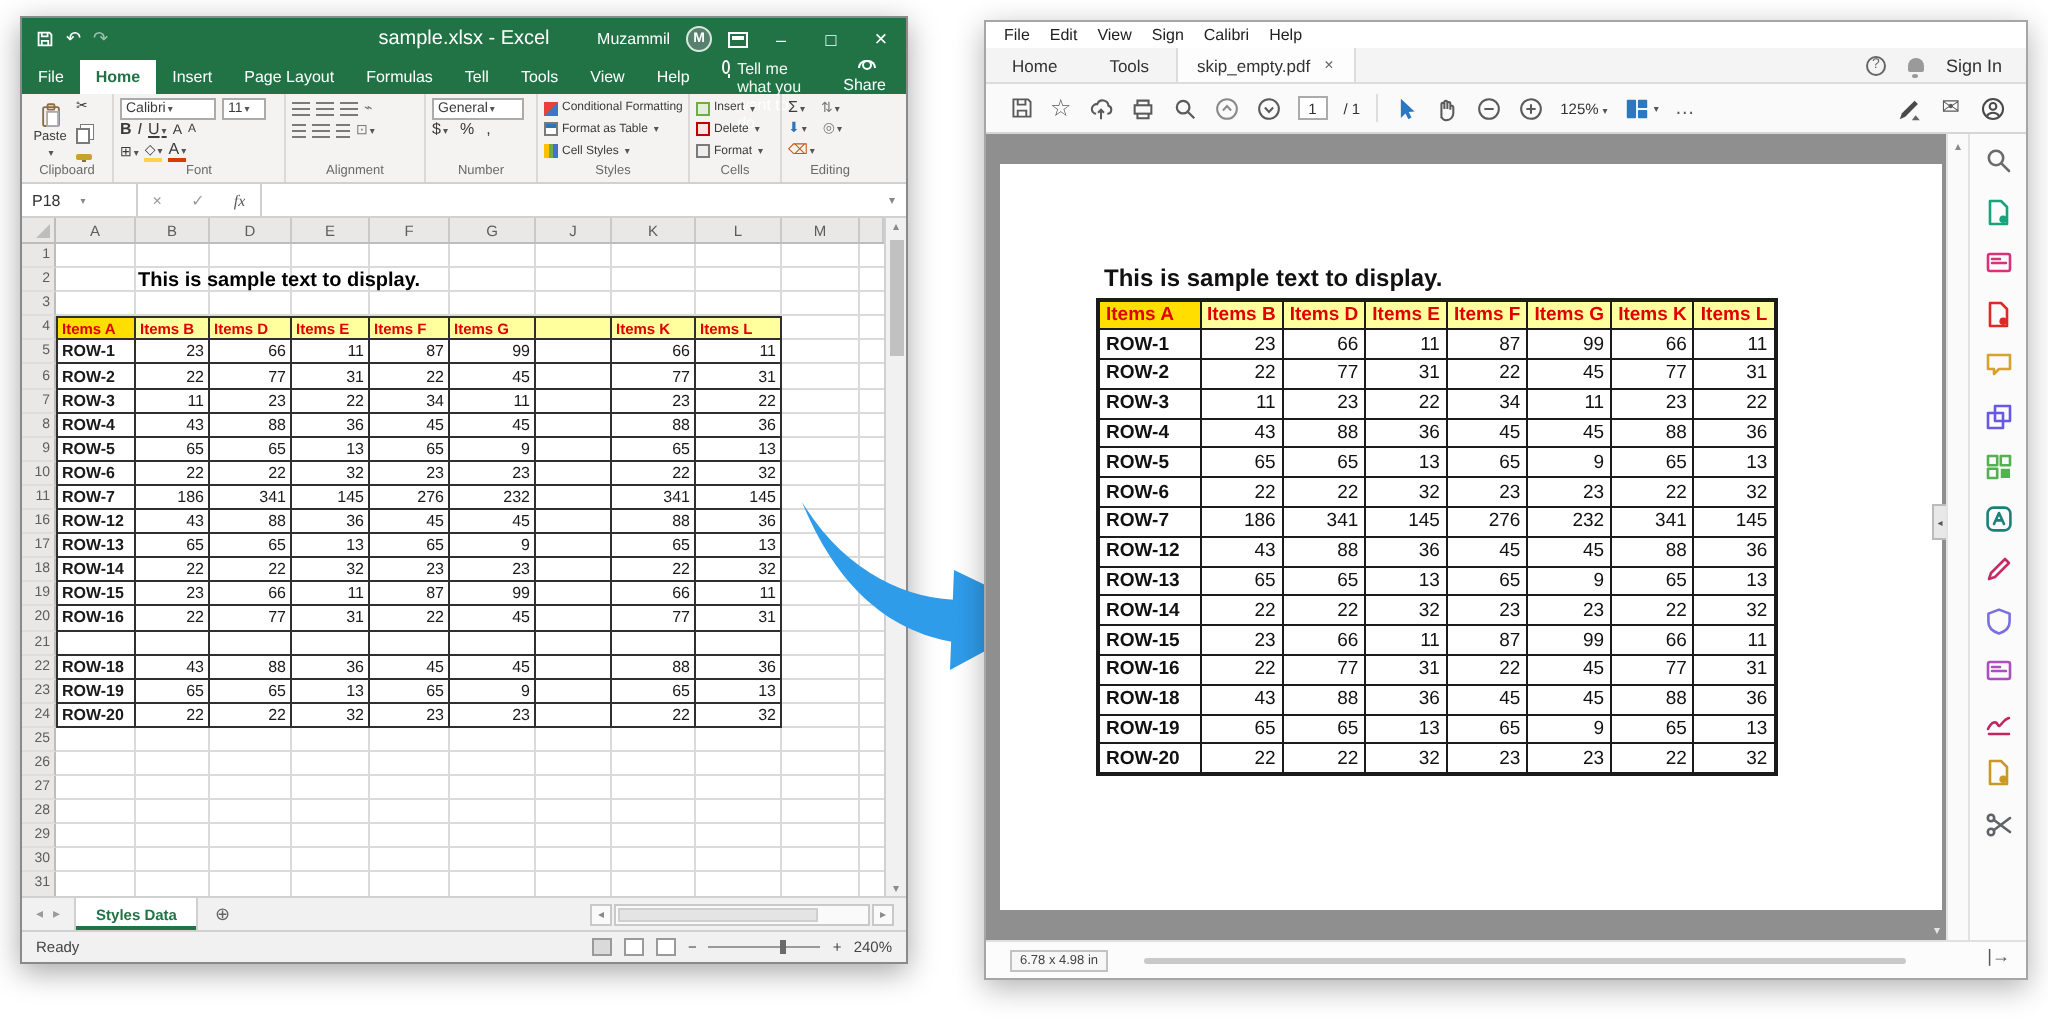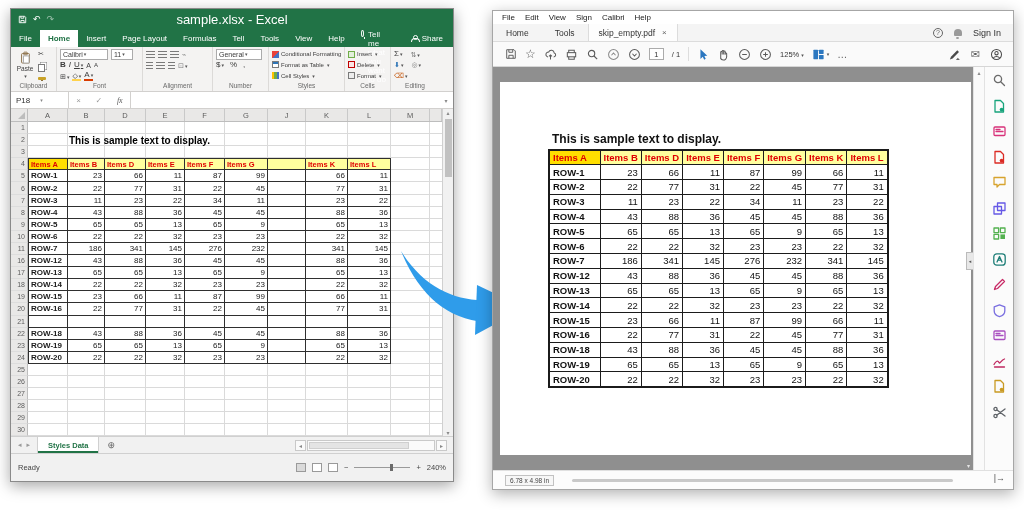--- a/index.html
+++ b/index.html
@@ -6,36 +6,36 @@
   html,body { width:1024px; height:512px; background:#fff; font-family:"Liberation Sans",sans-serif; overflow:hidden; }
   #canvas { position:relative; width:1024px; height:512px; background:#fff; }
 
   
   .xl-window { position:absolute; left:10px; top:8px; width:444px; height:474px; background:#fff;
     border:1px solid #8a8a8a; box-shadow:0 4px 14px rgba(0,0,0,.35); display:flex; flex-direction:column; overflow:hidden; }
   .xl-titlebar { height:21px; background:#217346; display:flex; align-items:center; color:#fff; font-size:8px; position:relative; flex:none; }
   .xl-qat { display:flex; align-items:center; gap:6px; padding-left:7px; }
   .xl-qat .qi { font-size:9px; line-height:1; }
   .qi.dim { opacity:.55; }
-  .xl-title-text { position:absolute; left:0; right:0; text-align:center; font-size:13px; pointer-events:none; }
+  .xl-title-text { position:absolute; left:0; right:0; text-align:center; font-size:10px; pointer-events:none; }
   .xl-title-right { margin-left:auto; display:flex; align-items:center; gap:8px; padding-right:4px; z-index:2; }
   .xl-avatar { width:13px; height:13px; border-radius:50%; background:#57806E; color:#fff; font-size:7px; font-weight:bold;
     display:flex; align-items:center; justify-content:center; border:1px solid #d8e8df; }
   .ribbondisp-icon { width:10px; height:8px; border:1px solid #fff; position:relative; }
   .ribbondisp-icon::after { content:""; position:absolute; left:1px; top:1px; width:6px; height:2px; background:#fff; }
   .win-ctl { width:17px; height:21px; display:flex; align-items:center; justify-content:center; font-size:9px; }
   .win-ctl.max::after { content:"□"; } .win-ctl.min::after { content:"–"; } .win-ctl.cls::after { content:"×"; font-size:11px; }
 
   .xl-tabs { height:17px; background:#217346; display:flex; align-items:stretch; color:#fff; font-size:8px; flex:none; }
   .xl-tab { padding:0 8px; display:flex; align-items:center; white-space:nowrap; }
   .xl-tab.active { background:#fff; color:#217346; font-weight:bold; }
   .xl-tellme { display:flex; gap:4px; padding:0 8px; opacity:.95; }
   .bulb-icon { width:7px; height:7px; border:1px solid #fff; border-radius:50%; position:relative; }
   .bulb-icon::after { content:""; position:absolute; left:2px; bottom:-3px; width:1px; height:2px; background:#fff; }
-  .xl-share { margin-left:auto; display:flex; align-items:center; gap:4px; padding:0 10px; }
+  .xl-share { margin-left:auto; display:flex; align-items:center; gap:4px; padding:0 10px;flex-direction:column; }
   .person-mini { width:7px; height:7px; position:relative; }
   .person-mini::before { content:""; position:absolute; left:2px; top:0; width:3px; height:3px; border:1px solid #fff; border-radius:50%; }
   .person-mini::after { content:""; position:absolute; left:0; bottom:0; width:7px; height:3px; border:1px solid #fff; border-bottom:none; border-radius:4px 4px 0 0; }
 
   .xl-ribbon { height:45px; background:#F4F3F2; border-bottom:1px solid #D2D0CE; display:flex; flex:none; font-size:7px; color:#3b3b3b; }
   .rgroup { border-right:1px solid #DCDAD8; display:flex; flex-direction:column; flex:none; position:relative; }
   .rbody { flex:1; display:flex; padding:2px 2px 0 3px; gap:2px; overflow:hidden; }
   .rlabel { height:10px; text-align:center; font-size:6.5px; color:#6a6a6a; line-height:10px; white-space:nowrap; overflow:hidden; }
   .dd::after { content:"▾"; font-size:5px; margin-left:1px; color:#555; }
   .paste-btn { display:flex; flex-direction:column; align-items:center; justify-content:center; gap:1px; width:22px; }
@@ -98,21 +98,21 @@
   .xl-sheetbar { height:17px; background:#F1F1F1; border-top:1px solid #D0D0D0; display:flex; align-items:stretch; font-size:7.5px; color:#666; flex:none; }
   .sh-nav { display:flex; align-items:center; gap:5px; padding:0 7px; color:#9a9a9a; font-size:7px; }
   .sheet-tab { background:#fff; color:#217346; font-weight:bold; padding:0 10px; display:flex; align-items:center;
     border-right:1px solid #D0D0D0; border-left:1px solid #D0D0D0; box-shadow:inset 0 -2px 0 #217346; }
   .newsheet { display:flex; align-items:center; padding:0 8px; font-size:9px; color:#666; }
   .hscroll { margin-left:auto; display:flex; align-items:center; gap:1px; padding-right:6px; }
   .hs-btn { width:11px; height:11px; border:1px solid #C9C9C9; background:#FAFAFA; display:flex; align-items:center; justify-content:center; font-size:6px; color:#8a8a8a; }
   .hs-track { width:128px; height:11px; border:1px solid #C9C9C9; background:#FAFAFA; position:relative; }
   .hs-thumb { position:absolute; left:1px; top:1px; width:100px; height:7px; background:#E4E4E4; border:1px solid #CFCFCF; }
 
-  .xl-statusbar { height:28px; background:#F1F1F1; border-top:1px solid #D0D0D0; display:flex; align-items:center; font-size:7.5px; color:#444; flex:none; }
+  .xl-statusbar { height:16px; background:#F1F1F1; border-top:1px solid #D0D0D0; display:flex; align-items:center; font-size:7.5px; color:#444; flex:none; }
   .st-left { padding-left:7px; }
   .st-right { margin-left:auto; display:flex; align-items:center; gap:6px; padding-right:7px; }
   .view-ic { width:10px; height:9px; border:1px solid #9a9a9a; background:#fff; }
   .view-ic.sel { background:#DADADA; }
   .zm-track { width:56px; height:1px; background:#9a9a9a; position:relative; }
   .zm-thumb { position:absolute; left:36px; top:-3px; width:3px; height:7px; background:#6a6a6a; }
 
   
   .flow-arrow { position:absolute; left:393px; top:243px; }
 
@@ -182,20 +182,28 @@
       <div class="xl-qat">
         <span class="ticon">
           <svg width="9" height="9" viewBox="0 0 14 14" fill="none" stroke="#fff" stroke-width="1.4">
               <path d="M2 2 h8.5 L12 3.5 V12 H2 z M4.5 2 v3 h4.5 V2 M4.5 12 V8.5 h5 V12"></path>
             </svg>
         </span>
         <span class="qi">↶</span>
         <span class="qi dim">↷</span>
       </div>
       <span class="xl-title-text">sample.xlsx - Excel</span>
+      <div class="xl-title-right">
+        <span>Muzammil</span>
+        <span class="xl-avatar">M</span>
+        <span class="ribbondisp-icon"></span>
+        <span class="win-ctl min"></span>
+        <span class="win-ctl max"></span>
+        <span class="win-ctl cls"></span>
+      </div>
     </div>
 
     <div class="xl-tabs">
       <span id="xl-tablist" style="display:flex;align-items:stretch;">
           <span class="xl-tab">File</span>
           <span class="xl-tab active">Home</span>
           <span class="xl-tab">Insert</span>
           <span class="xl-tab">Page Layout</span>
           <span class="xl-tab">Formulas</span>
           <span class="xl-tab">Tell</span>

